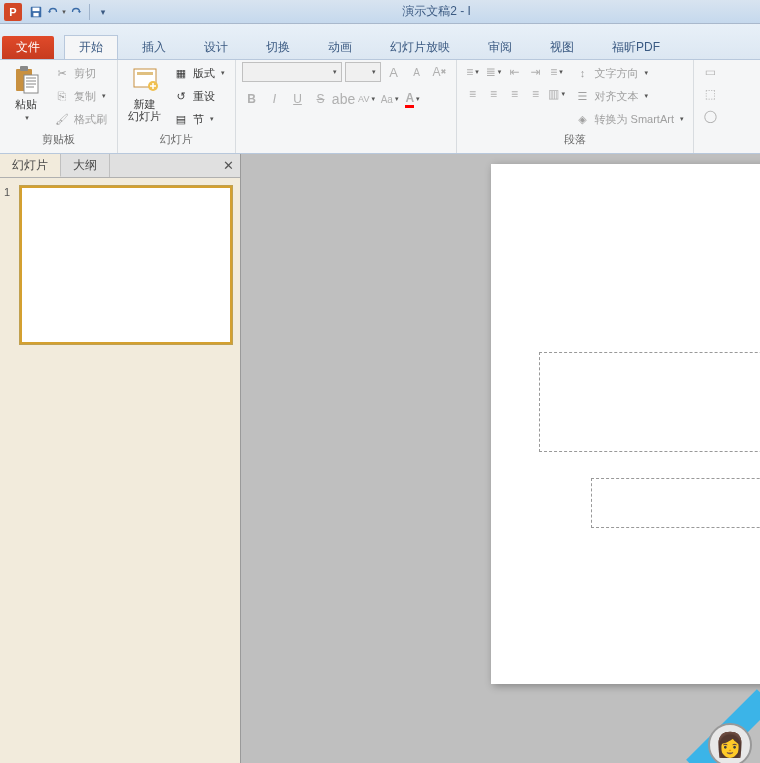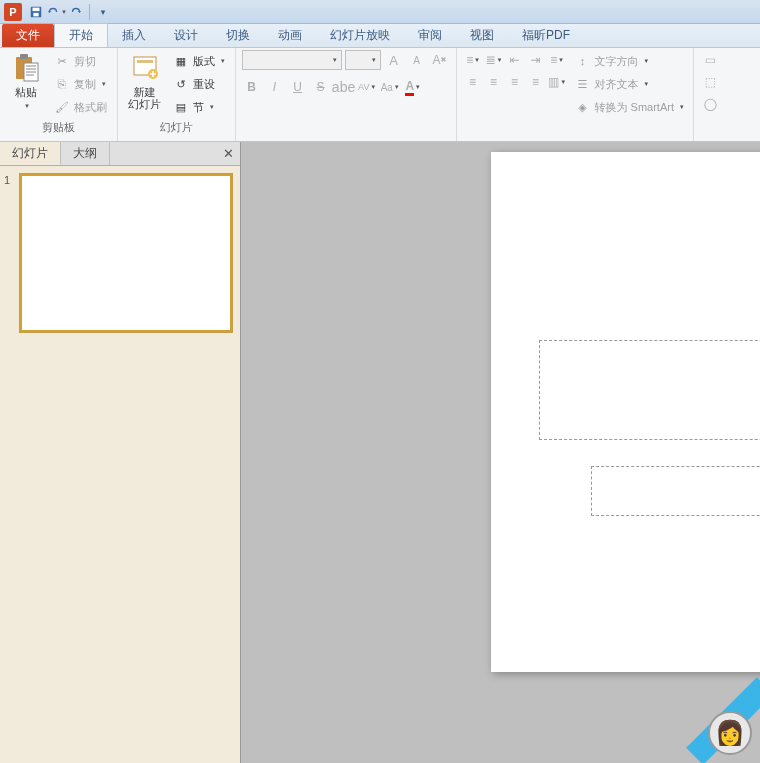--- a/index.html
+++ b/index.html
@@ -7,21 +7,21 @@
     
     
     .title-bar { height: 24px; background: linear-gradient(#d8e4f0, #c5d8ed); display: flex; align-items: center; border-bottom: 1px solid #a9b8cc; }
     .app-icon { width: 18px; height: 18px; background: #d24726; margin: 0 4px; display: flex; align-items: center; justify-content: center; color: white; font-size: 11px; font-weight: bold; border-radius: 2px; }
     .qat-btn { width: 20px; height: 20px; display: flex; align-items: center; justify-content: center; color: #3b5a82; cursor: pointer; }
     .qat-btn svg { width: 14px; height: 14px; }
     .qat-sep { width: 1px; height: 16px; background: #a0b4cc; margin: 0 3px; }
     .title-text { flex: 1; text-align: center; font-size: 12px; color: #3b5a82; }
     
     
-    .tab-strip { height: 24px; background: linear-gradient(#e8f0f8, #dce7f2); display: flex; align-items: flex-end; border-bottom: 1px solid #b8c8dc; }
+    .tab-strip { height: 36px; background: linear-gradient(#e8f0f8, #dce7f2); display: flex; align-items: flex-end; border-bottom: 1px solid #b8c8dc; gap: 10px; }
     .file-tab { background: linear-gradient(#e04a2a, #c73b1f); color: white; padding: 3px 14px; font-size: 12px; border-radius: 2px 2px 0 0; margin-left: 2px; cursor: pointer; }
     .ribbon-tab { padding: 3px 14px; font-size: 12px; color: #3b5a82; cursor: pointer; }
     .ribbon-tab.active { background: #f5f6f7; border: 1px solid #b8c8dc; border-bottom: none; color: #3b5a82; }
     
     
     .ribbon { height: 94px; background: #f5f6f7; border-bottom: 1px solid #b8c8dc; display: flex; }
     .ribbon-group { border-right: 1px solid #d8dce0; display: flex; flex-direction: column; padding: 2px 6px 0 6px; }
     .group-content { flex: 1; display: flex; align-items: flex-start; gap: 4px; }
     .group-label { text-align: center; font-size: 11px; color: #6a6a6a; margin-top: 2px; padding-bottom: 20px; position: relative; }
     
@@ -91,20 +91,21 @@
   <div class="qat-btn">
     <svg viewBox="0 0 16 16">
         <path d="M12 8 Q12 4 8 4 Q4 4 4 8" fill="none" stroke="#3b6ca8" stroke-width="1.5"></path>
         <path d="M14 7 L12 9 L10 7" fill="#3b6ca8"></path>
       </svg>
   </div>
   <div class="qat-sep"></div>
   <div class="qat-btn">
       <span style="font-size:9px">▾</span>
     </div>
+  <div class="title-text">演示文稿2 - I</div>
 </div>
 
 <div class="tab-strip">
   <div class="file-tab">文件</div>
   <div class="ribbon-tab active">开始</div>
   <div class="ribbon-tab">插入</div>
   <div class="ribbon-tab">设计</div>
   <div class="ribbon-tab">切换</div>
   <div class="ribbon-tab">动画</div>
   <div class="ribbon-tab">幻灯片放映</div>
@@ -245,20 +246,21 @@
           <span>对齐文本</span>
             <span class="dropdown-arrow">▾</span>
         </div>
         <div class="small-btn disabled">
           <span class="small-btn-icon">◈</span>
           <span>转换为 SmartArt</span>
             <span class="dropdown-arrow">▾</span>
         </div>
       </div>
     </div>
+    <div class="group-label">段落</div>
   </div>
 
   <div class="ribbon-group" style="border-right:none">
     <div class="group-content" style="flex-direction:column;gap:2px">
       <div class="icon-btn disabled">▭</div>
       <div class="icon-btn disabled">⬚</div>
       <div class="icon-btn disabled">◯</div>
     </div>
   </div>
 </div>

